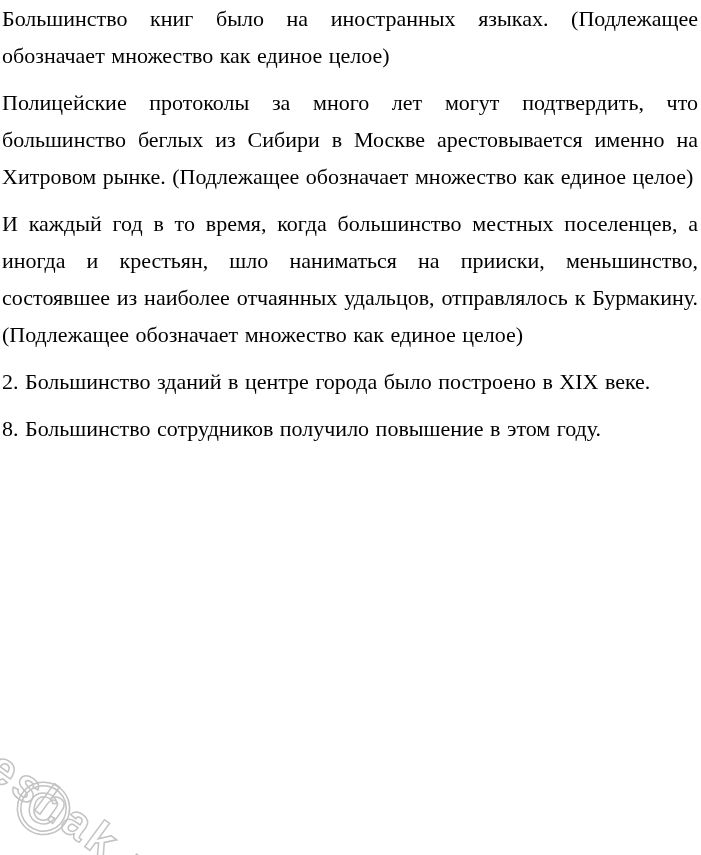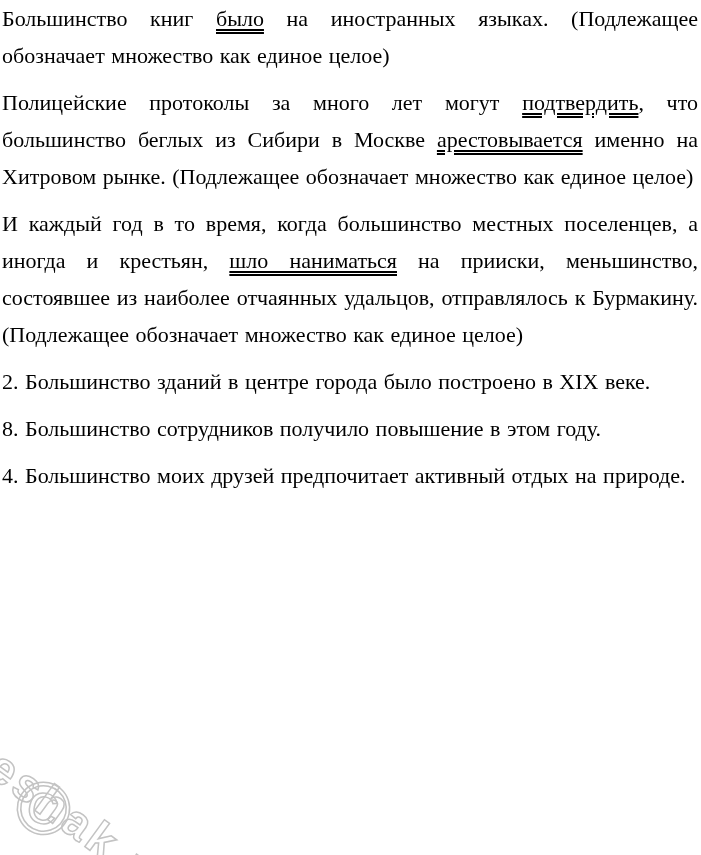--- a/index.html
+++ b/index.html
@@ -23,21 +23,20 @@
     line-height: 37px;
     text-align: justify;
     margin: 0 0 10px 0;
     word-spacing: 1px;
   }
   .u1 {
     text-decoration-thickness: 1.5px;
     text-underline-offset: 4px;
   }
   .u2 {
-    text-decoration: underline;
     text-decoration-style: double;
     text-underline-offset: 3px;
     margin-top: 24px;
   }
   .it { font-style: italic; }
   
   .watermark {
     position: absolute;
     left: 0; top: 0;
     width: 701px; height: 855px;
@@ -72,19 +71,18 @@
 </style>
 </head>
 <body>
 
 <div class="doc">
     <p class="para"><span class="u1">Большинство книг</span><span> </span><span class="u2">было</span><span> на иностранных языках. (Подлежащее обозначает множество как единое целое)</span></p>
     <p class="para"><span>Полицейские </span><span class="u1">протоколы</span><span> за много лет могут </span><span class="u2">подтвердить</span><span>, что </span><span class="u1">большинство беглых</span><span> из Сибири в Москве </span><span class="u2">арестовывается</span><span> именно на Хитровом рынке. (Подлежащее обозначает множество как единое целое)</span></p>
     <p class="para"><span>И каждый год в то время, когда </span><span class="u1">большинство</span><span> местных </span><span class="u1">поселенцев</span><span>, а иногда и </span><span class="u1">крестьян</span><span>, </span><span class="u2">шло наниматься</span><span> на прииски, меньшинство, состоявшее из наиболее отчаянных удальцов, отправлялось к Бурмакину. (Подлежащее обозначает множество как единое целое)</span></p>
     <p class="para"><span>2. Большинство зданий в центре города было построено в XIX веке.</span></p>
     <p class="para"><span>8. Большинство сотрудников получило повышение в этом году.</span></p>
-    <p class="para"><span>4. Большинство моих друзей предпочитает активный отдых на природе.</span></p>
   </div>
 
 <div class="watermark">
   <span class="wm-symbol">©</span>
   <span class="wm-text">reshak.ru</span>
 </div>
 
 </body></html>

